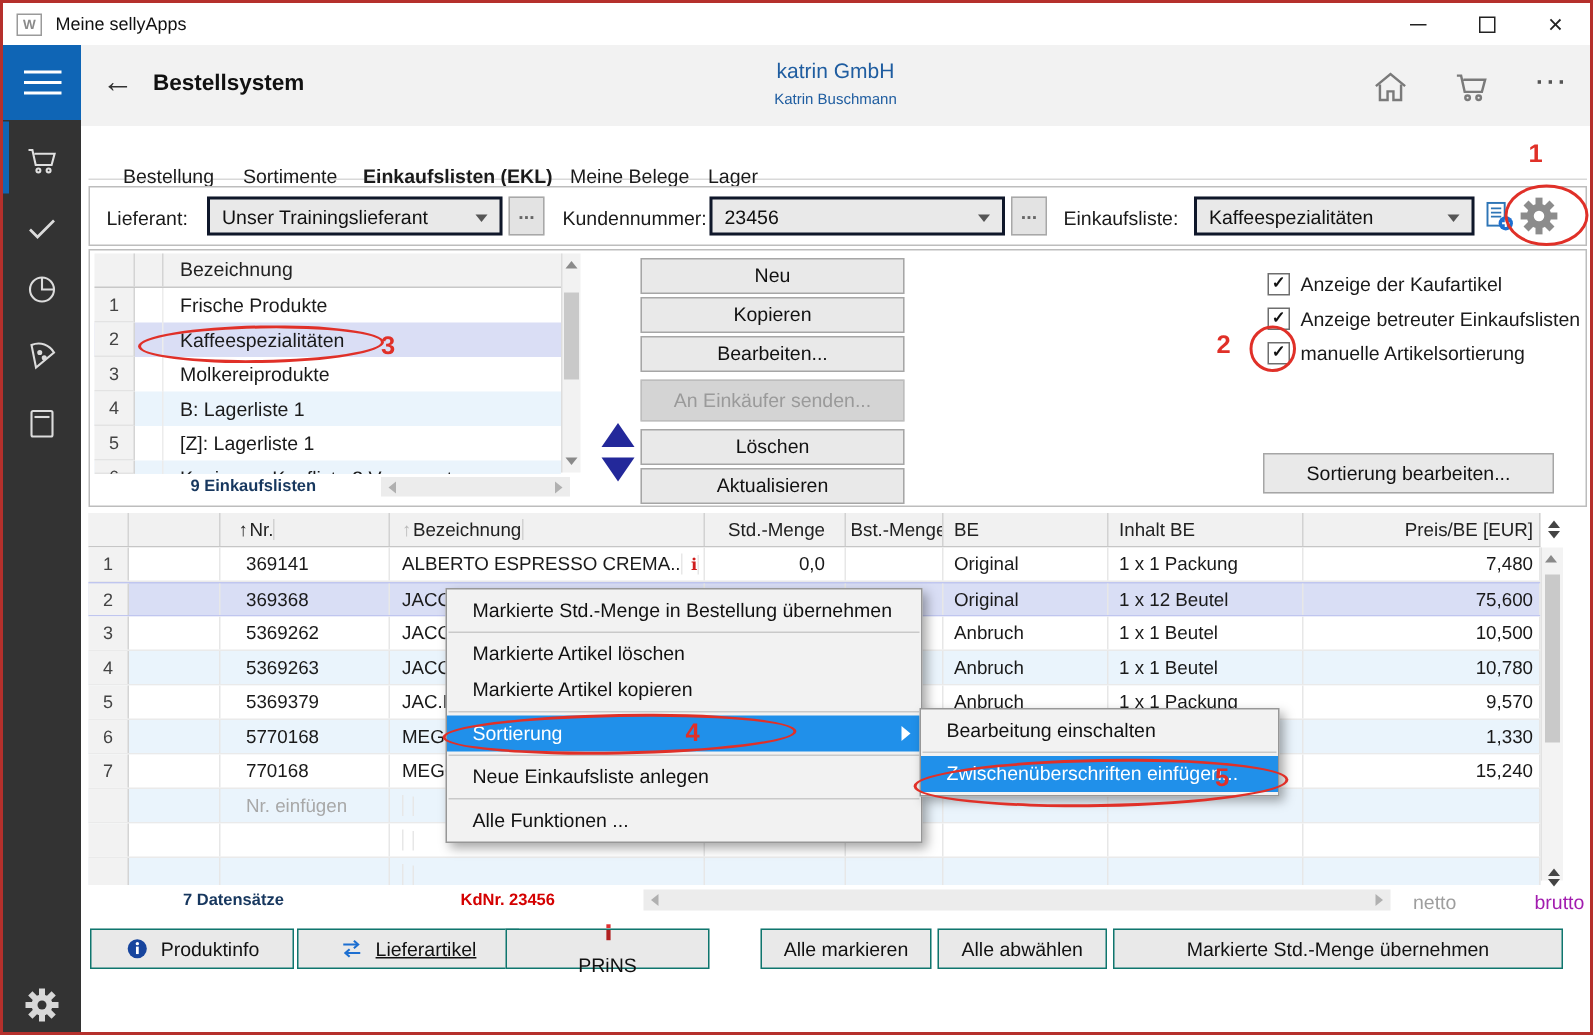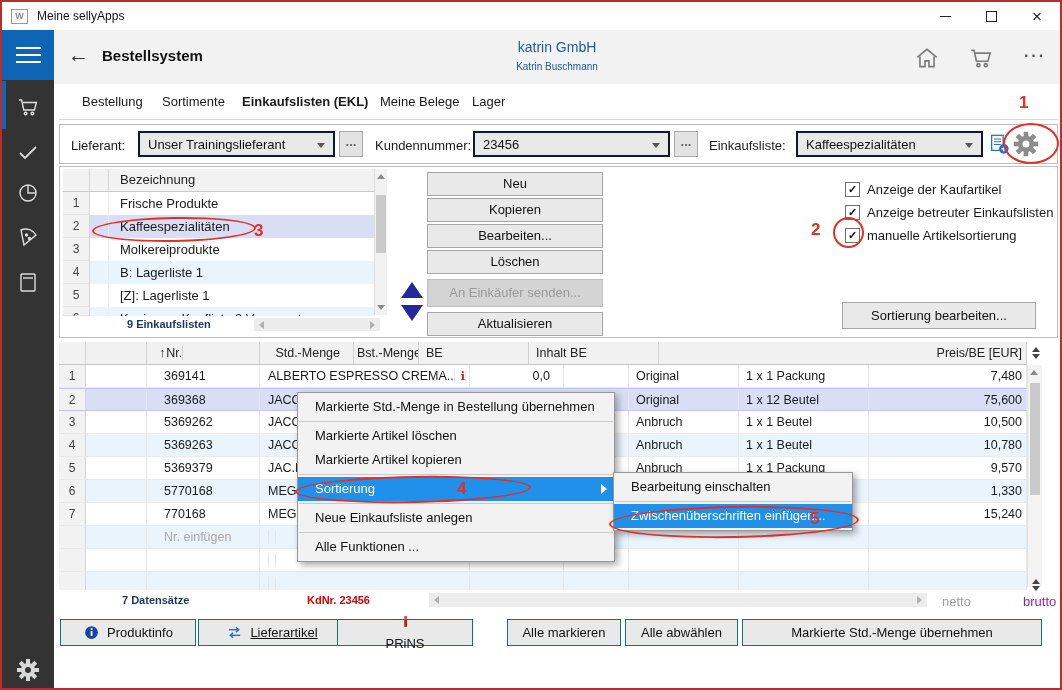--- a/index.html
+++ b/index.html
@@ -28,21 +28,21 @@
   .hdr-icon{position:absolute;top:15px;width:26px;height:26px;}
   .hdr-home{right:120px;} .hdr-cart{right:66px;}
   .hdr-dots{position:absolute;right:14px;top:17px;color:#555;font-size:16px;font-weight:bold;letter-spacing:2px;}
   
   .sidebar{position:absolute;left:0;top:78px;width:52px;bottom:0;background:#333;}
   .active-bar{position:absolute;left:0;top:1px;width:4px;height:48px;background:#0f65b5;}
   .side-icon{position:absolute;left:14px;width:24px;height:24px;}
   .si-cart{top:15px;} .si-check{top:60px;} .si-pie{top:100px;} .si-pizza{top:145px;} .si-book{top:190px;} .si-gear{top:578px;}
   
   .tabs{position:absolute;left:57px;top:88px;width:999px;height:29px;border-bottom:1px solid #d9d9d9;}
-  .tab{position:absolute;top:4px;color:#1a1a1a;white-space:nowrap;}
+  .tab{position:absolute;top:20px;color:#1a1a1a;white-space:nowrap;}
   .tab:nth-child(1){left:23px;} .tab:nth-child(2){left:103px;} .tab:nth-child(3){left:183px;}
   .tab:nth-child(4){left:321px;} .tab:nth-child(5){left:413px;}
   .tab.active{font-weight:bold;}
   
   .filter-panel{position:absolute;left:57px;top:122px;width:999px;height:40px;border:1px solid #bdbdbd;box-sizing:border-box;background:#fff;}
   .flabel{position:absolute;top:13px;color:#1a1a1a;}
   .lbl-lieferant{left:11px;} .lbl-kunden{left:315px;} .lbl-einkauf{left:649px;}
   .combo{position:absolute;top:6px;height:26px;background:#e9e9e9;border:2px solid #0f172a;box-sizing:border-box;
          line-height:24px;padding-left:8px;color:#111;}
   .combo-lieferant{left:78px;width:197px;} .combo-kunden{left:413px;width:197px;} .combo-einkauf{left:736px;width:187px;}
@@ -347,22 +347,22 @@
   </div>
   <div class="nav-arrows">
     <div class="tri-up"></div>
     <div class="tri-down"></div>
   </div>
   <div class="action-col">
 
   <div class="abtn">Neu</div>
       <div class="abtn">Kopieren</div>
       <div class="abtn">Bearbeiten...</div>
+      <div class="abtn disabled">An Einkäufer senden...</div>
       <div class="abtn">Löschen</div>
-      <div class="abtn disabled">An Einkäufer senden...</div>
       <div class="abtn">Aktualisieren</div>
     </div>
   <div class="opt-col">
 
   <div class="opt">
       <span class="cb">✓</span>
       <span>Anzeige der Kaufartikel</span>
     </div>
       <div class="opt">
       <span class="cb">✓</span>
@@ -372,20 +372,21 @@
       <span class="cb">✓</span>
       <span>manuelle Artikelsortierung</span>
     </div>
     </div>
   <div class="sort-btn">Sortierung bearbeiten...</div>
 
   <div class="tbl-header">
     <span class="c-num"></span>
     <span class="c-blank"></span>
     <span class="c-nr" style="padding-left:12px;"><b class="sort-up">↑</b><span>Nr.</span></span>
+    <span class="c-bez"><b class="sort-up faint">↑</b><span>Bezeichnung</span></span>
     <span class="c-std">Std.-Menge</span>
     <span class="c-bst">Bst.-Menge</span>
     <span class="c-be">BE</span>
     <span class="c-inhalt">Inhalt BE</span>
     <span class="c-preis">Preis/BE [EUR]</span>
   </div>
   <div class="tbl-body">
 
   <div class="trow">
       <span class="c-num">1</span>

